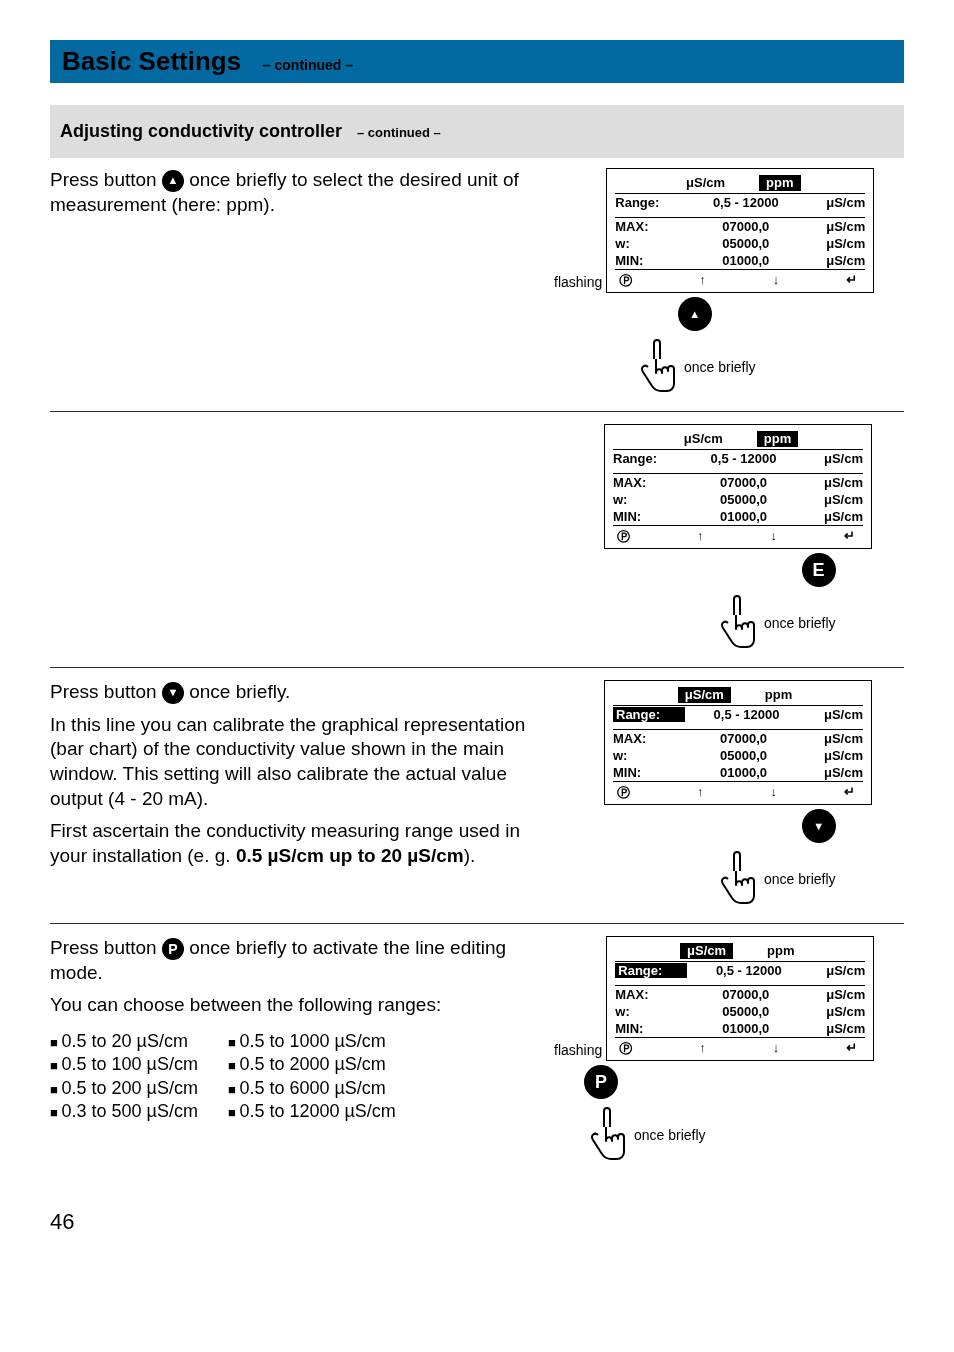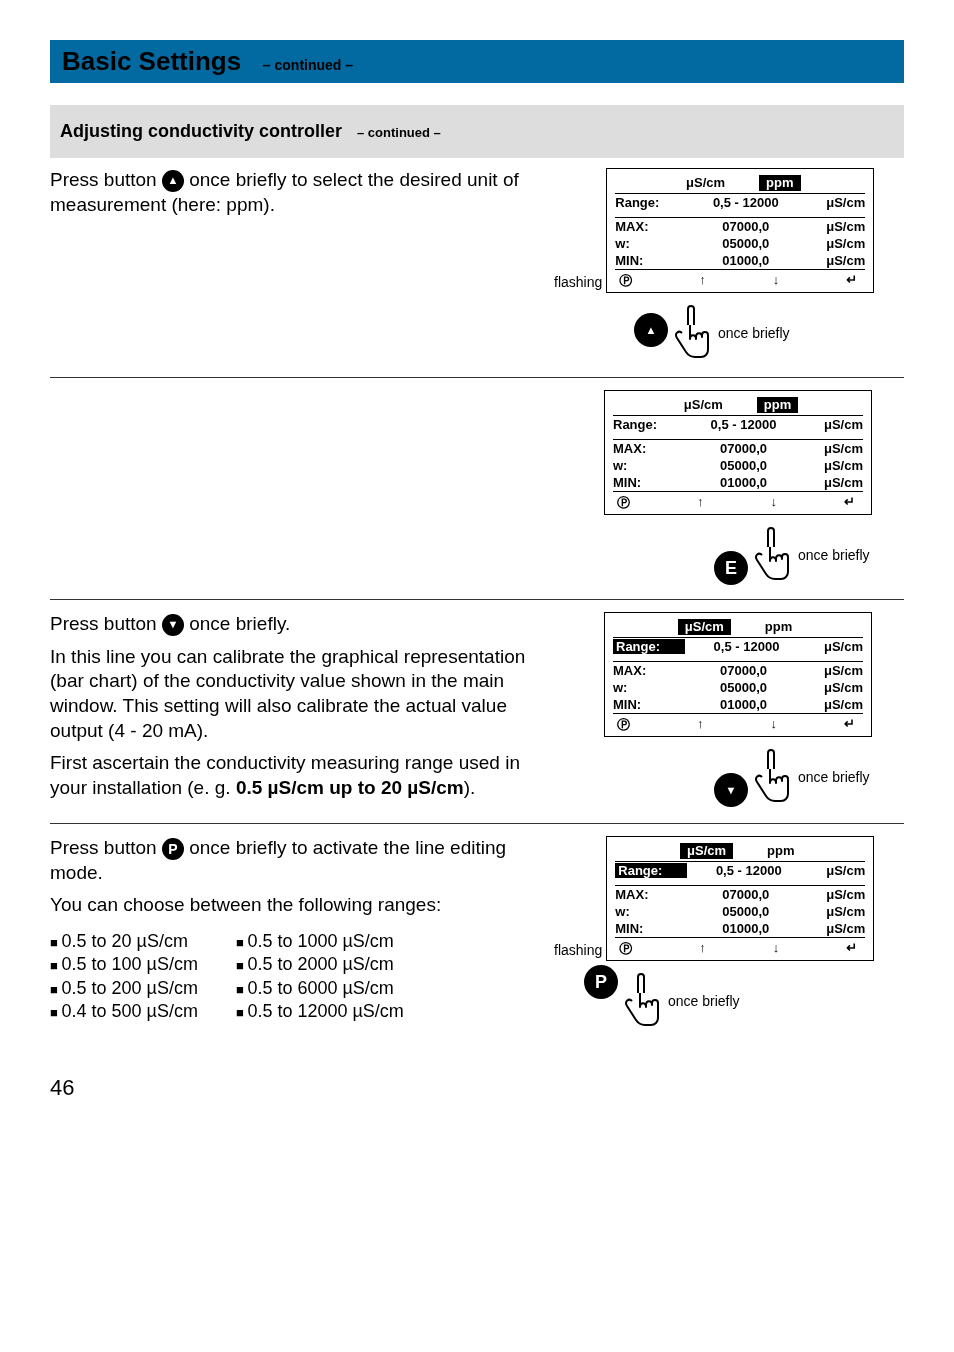--- a/index.html
+++ b/index.html
@@ -129,28 +129,29 @@
   .hand-group {
     display:flex;
     align-items:center;
     margin-top:6px;
   }
   .hand-svg { width:44px; height:60px; }
   .once-label { font-size:14px; margin-left:6px; }
   .press-area {
     margin-top:4px;
     display:flex;
+    flex-direction:column;
     align-items:flex-start;
   }
   .press-area.center { align-items:center; margin-left:80px;}
   .press-area.right { align-items:flex-end; margin-left:160px;}
   .press-area.pleft { align-items:flex-start; margin-left:30px;}
   .ranges-cols {
     display:flex;
-    gap:38px;
+    gap:30px;
     font-size:18px;
   }
   .ranges-cols ul {
     list-style:none;
     padding:0;
     margin:4px 0 0 0;
   }
   .ranges-cols li::before {
     content:"■ ";
     font-size:13px;
@@ -346,21 +347,21 @@
 
     <div class="step-row">
       <div class="step-text">
         <p>Press button <span class="btn-icon  ">P</span> once briefly to activate the line editing mode.</p>
         <p>You can choose between the following ranges:</p>
         <div class="ranges-cols">
       <ul>
             <li>0.5 to   20 µS/cm</li>
             <li>0.5 to 100 µS/cm</li>
             <li>0.5 to 200 µS/cm</li>
-            <li>0.4 to 500 µS/cm</li>
+            <li>0.3 to 500 µS/cm</li>
           </ul>
       <ul>
             <li>0.5 to   1000 µS/cm</li>
             <li>0.5 to   2000 µS/cm</li>
             <li>0.5 to   6000 µS/cm</li>
             <li>0.5 to 12000 µS/cm</li>
           </ul>
     </div>
       </div>
       <div class="step-visual">

